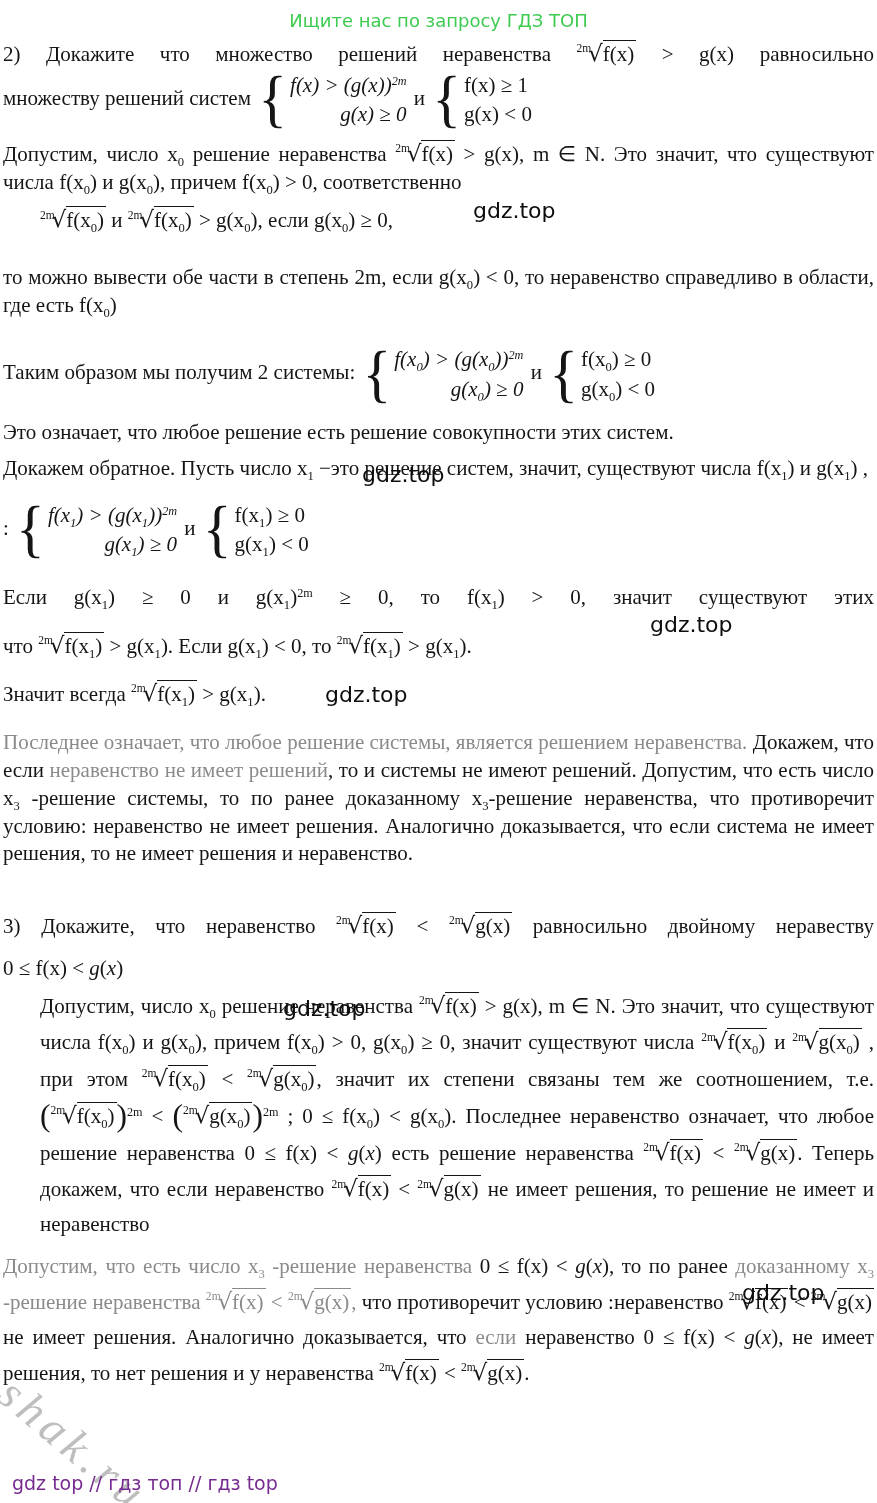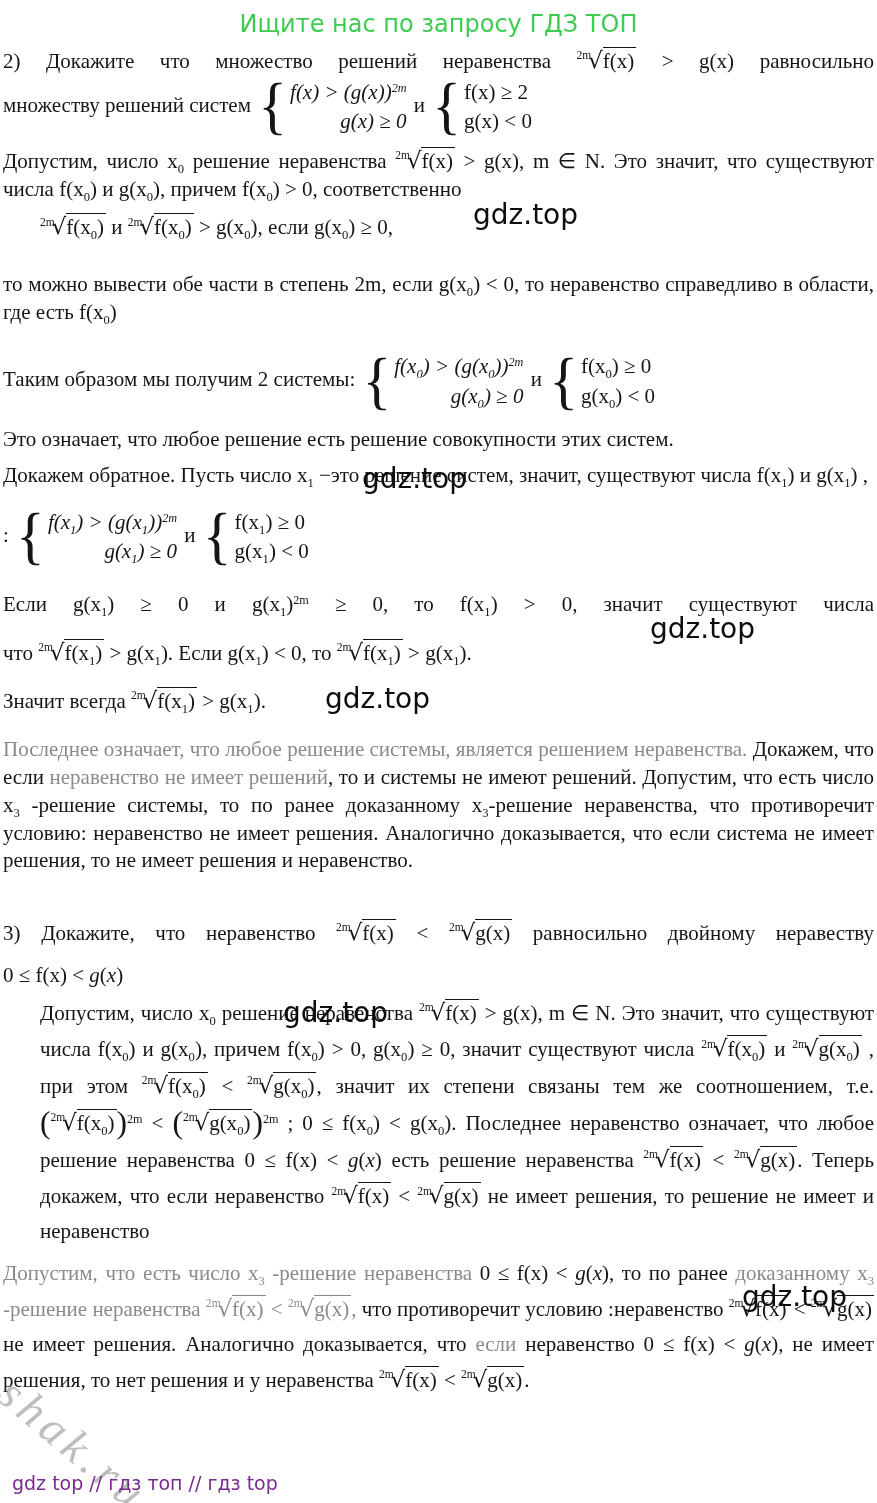--- a/index.html
+++ b/index.html
@@ -1,19 +1,19 @@
 <!DOCTYPE html>
 <html style="--ink: #151515; --gray: #8a8a8a; --green: #3ecb51; --purple: #772a8f;"><head>
 <meta charset="utf-8">
 <style>
   html,body{margin:0;padding:0;background:#fff;}
   .page{position:relative;width:877px;height:1503px;overflow:hidden;background:#fff;
         font-family:"Liberation Serif",serif;font-size:21px;color:var(--ink,#151515);}
   .promo{margin:10px 0 2px 0;text-align:center;font-family:"DejaVu Sans",sans-serif;
-         font-size:24px;color:var(--green,#3ecb51);}
+         font-size:18px;color:var(--green,#3ecb51);}
   .p{padding:0 3px;line-height:1.32;}
   .j{text-align:justify;}
   .jl{text-align:justify;text-align-last:justify;}
   .fline{line-height:1.75;}
   .big{line-height:1.62;}
   .gray{color:var(--gray,#8a8a8a);}
   .nw{white-space:nowrap;}
   sub{font-size:0.6em;line-height:0;}
   sup.e{font-size:0.58em;line-height:0;vertical-align:0.55em;}
   
@@ -23,21 +23,21 @@
   .rc{border-top:1.7px solid currentColor;padding:1px 2px 0 0;}
   
   .sys{display:inline-flex;align-items:center;vertical-align:middle;margin:2px 2px;}
   .sysb{font-size:60px;line-height:0.95;font-weight:400;margin-right:3px;transform:scaleY(1.06);}
   .sysr{display:inline-flex;flex-direction:column;row-gap:1px;}
   .sysr.c{align-items:flex-end;font-style:italic;}
   .sysr.l{align-items:flex-start;}
   .sysr>span{line-height:1.35;}
   .bp{font-size:1.5em;line-height:0;vertical-align:-0.1em;}
   
-  .wm{position:absolute;font-family:"DejaVu Sans",sans-serif;font-size:28px;color:#0d0d0d;
+  .wm{position:absolute;font-family:"DejaVu Sans",sans-serif;font-size:22px;color:#0d0d0d;
       letter-spacing:0;white-space:nowrap;}
   .site-wm{position:absolute;left:-14px;top:1336px;transform:rotate(40deg);transform-origin:left top;
            font-family:"Liberation Serif",serif;font-style:italic;font-size:46px;letter-spacing:6px;
            color:rgba(110,110,110,0.45);white-space:nowrap;}
   .footer{position:absolute;left:0;top:1472px;width:100%;text-align:left;
           font-family:"DejaVu Sans",sans-serif;font-size:19px;color:var(--purple,#772a8f);padding-left:12px;}
   .gap3{margin-top:43px;}
   .mt8{margin-top:8px;} .mt10{margin-top:4px;padding-left:40px;} .mt12{margin-top:24px;} .mt14{margin-top:14px;} .mt16{margin-top:16px;}
 </style>
 </head>
@@ -50,21 +50,21 @@
   <div class="p jl mt8">2) Докажите что множество решений неравенства <span class="r"><sup class="ri">2m</sup><span class="rq">√</span><span class="rc">f(x)</span></span> &gt; g(x) равносильно</div>
   <div class="p">множеству решений систем <span class="sys">
         <span class="sysb">{</span>
         <span class="sysr c">
           <span>f(x) &gt; <span class="nw">(g(x))<sup class="e">2m</sup></span></span>
           <span>g(x) ≥ 0</span>
         </span>
       </span> и <span class="sys">
         <span class="sysb">{</span>
         <span class="sysr l">
-          <span>f(x) ≥ 2</span>
+          <span>f(x) ≥ 1</span>
           <span>g(x) &lt; 0</span>
         </span>
       </span></div>
   <div class="p j mt8">Допустим, число x<sub>0</sub> решение неравенства <span class="r"><sup class="ri">2m</sup><span class="rq">√</span><span class="rc">f(x)</span></span> &gt; g(x), m ∈ N. Это значит, что существуют числа f(x<sub>0</sub>) и g(x<sub>0</sub>), причем f(x<sub>0</sub>) &gt; 0, соответственно</div>
   <div class="p fline mt10"><span class="r"><sup class="ri">2m</sup><span class="rq">√</span><span class="rc">f(x<sub>0</sub>)</span></span> и <span class="r"><sup class="ri">2m</sup><span class="rq">√</span><span class="rc">f(x<sub>0</sub>)</span></span> &gt; g(x<sub>0</sub>), если g(x<sub>0</sub>) ≥ 0,</div>
   <div class="p j mt12">то можно вывести обе части в степень 2m, если g(x<sub>0</sub>) &lt; 0, то неравенство справедливо в области, где есть f(x<sub>0</sub>)</div>
   <div class="p mt12">Таким образом мы получим 2 системы: <span class="sys">
         <span class="sysb">{</span>
         <span class="sysr c">
           <span>f(x<sub>0</sub>) &gt; <span class="nw">(g(x<sub>0</sub>))<sup class="e">2m</sup></span></span>
@@ -85,21 +85,21 @@
           <span>f(x<sub>1</sub>) &gt; <span class="nw">(g(x<sub>1</sub>))<sup class="e">2m</sup></span></span>
           <span>g(x<sub>1</sub>) ≥ 0</span>
         </span>
       </span> и <span class="sys">
         <span class="sysb">{</span>
         <span class="sysr l">
           <span>f(x<sub>1</sub>) ≥ 0</span>
           <span>g(x<sub>1</sub>) &lt; 0</span>
         </span>
       </span></div>
-  <div class="p jl mt12"><span class="nw">Если</span> <span class="nw">g(x<sub>1</sub>) ≥ 0 и g(x<sub>1</sub>)<sup class="e">2m</sup> ≥ 0, то f(x<sub>1</sub>) &gt; 0,</span> <span class="nw">значит</span> <span class="nw">существуют</span> <span class="nw">числа</span></div>
+  <div class="p jl mt12"><span class="nw">Если</span> <span class="nw">g(x<sub>1</sub>) ≥ 0 и g(x<sub>1</sub>)<sup class="e">2m</sup> ≥ 0, то f(x<sub>1</sub>) &gt; 0,</span> <span class="nw">значит</span> <span class="nw">существуют</span> <span class="nw">этих</span></div>
   <div class="p fline mt14">что <span class="r"><sup class="ri">2m</sup><span class="rq">√</span><span class="rc">f(x<sub>1</sub>)</span></span> &gt; g(x<sub>1</sub>). Если g(x<sub>1</sub>) &lt; 0, то <span class="r"><sup class="ri">2m</sup><span class="rq">√</span><span class="rc">f(x<sub>1</sub>)</span></span> &gt; g(x<sub>1</sub>).</div>
   <div class="p fline mt8">Значит всегда <span class="r"><sup class="ri">2m</sup><span class="rq">√</span><span class="rc">f(x<sub>1</sub>)</span></span> &gt; g(x<sub>1</sub>).</div>
   <div class="p j mt16"><span class="gray">Последнее означает, что любое решение системы, является решением неравенства.</span> Докажем, что если <span class="gray">неравенство не имеет решений</span>, то и системы не имеют решений. Допустим, что есть число x<sub>3</sub> -решение системы, то по ранее доказанному x<sub>3</sub>-решение неравенства, что противоречит условию: неравенство не имеет решения. Аналогично доказывается, что если система не имеет решения, то не имеет решения и неравенство.</div>
   <div class="p jl gap3">3) Докажите, что неравенство <span class="r"><sup class="ri">2m</sup><span class="rq">√</span><span class="rc">f(x)</span></span> &lt; <span class="r"><sup class="ri">2m</sup><span class="rq">√</span><span class="rc">g(x)</span></span> равносильно двойному неравеству</div>
   <div class="p mt14">0 ≤ f(x) &lt; <i>g</i>(<i>x</i>)</div>
   <div class="p j big mt10">Допустим, число x<sub>0</sub> решение неравенства <span class="r"><sup class="ri">2m</sup><span class="rq">√</span><span class="rc">f(x)</span></span> &gt; g(x), m ∈ N. Это значит, что существуют числа f(x<sub>0</sub>) и g(x<sub>0</sub>), причем f(x<sub>0</sub>) &gt; 0, g(x<sub>0</sub>) ≥ 0, значит существуют числа <span class="r"><sup class="ri">2m</sup><span class="rq">√</span><span class="rc">f(x<sub>0</sub>)</span></span> и <span class="r"><sup class="ri">2m</sup><span class="rq">√</span><span class="rc">g(x<sub>0</sub>)</span></span> , при этом <span class="r"><sup class="ri">2m</sup><span class="rq">√</span><span class="rc">f(x<sub>0</sub>)</span></span> &lt; <span class="r"><sup class="ri">2m</sup><span class="rq">√</span><span class="rc">g(x<sub>0</sub>)</span></span>, значит их степени связаны тем же соотношением, т.е. <span class="nw"><span class="bp">(</span><span class="r"><sup class="ri">2m</sup><span class="rq">√</span><span class="rc">f(x<sub>0</sub>)</span></span><span class="bp">)</span><sup class="e">2m</sup></span> &lt; <span class="nw"><span class="bp">(</span><span class="r"><sup class="ri">2m</sup><span class="rq">√</span><span class="rc">g(x<sub>0</sub>)</span></span><span class="bp">)</span><sup class="e">2m</sup></span> ; 0 ≤ f(x<sub>0</sub>) &lt; g(x<sub>0</sub>). Последнее неравенство означает, что любое решение неравенства 0 ≤ f(x) &lt; <i>g</i>(<i>x</i>) есть решение неравенства <span class="r"><sup class="ri">2m</sup><span class="rq">√</span><span class="rc">f(x)</span></span> &lt; <span class="r"><sup class="ri">2m</sup><span class="rq">√</span><span class="rc">g(x)</span></span>. Теперь докажем, что если неравенство <span class="r"><sup class="ri">2m</sup><span class="rq">√</span><span class="rc">f(x)</span></span> &lt; <span class="r"><sup class="ri">2m</sup><span class="rq">√</span><span class="rc">g(x)</span></span> не имеет решения, то решение не имеет и неравенство</div>
   <div class="p j big mt8"><span class="gray">Допустим, что есть число x<sub>3</sub> -решение неравенства</span> 0 ≤ f(x) &lt; <i>g</i>(<i>x</i>), то по ранее <span class="gray">доказанному x<sub>3</sub> -решение неравенства <span class="r"><sup class="ri">2m</sup><span class="rq">√</span><span class="rc">f(x)</span></span> &lt; <span class="r"><sup class="ri">2m</sup><span class="rq">√</span><span class="rc">g(x)</span></span>,</span> что противоречит условию :неравенство <span class="r"><sup class="ri">2m</sup><span class="rq">√</span><span class="rc">f(x)</span></span> &lt; <span class="r"><sup class="ri">2m</sup><span class="rq">√</span><span class="rc">g(x)</span></span> не имеет решения. Аналогично доказывается, что <span class="gray">если</span> неравенство 0 ≤ f(x) &lt; <i>g</i>(<i>x</i>), не имеет решения, то нет решения и у неравенства <span class="r"><sup class="ri">2m</sup><span class="rq">√</span><span class="rc">f(x)</span></span> &lt; <span class="r"><sup class="ri">2m</sup><span class="rq">√</span><span class="rc">g(x)</span></span>.</div>
 
   <div class="wm" style="left:473px;top:198px">gdz.top</div>
   <div class="wm" style="left:362px;top:462px">gdz.top</div>

